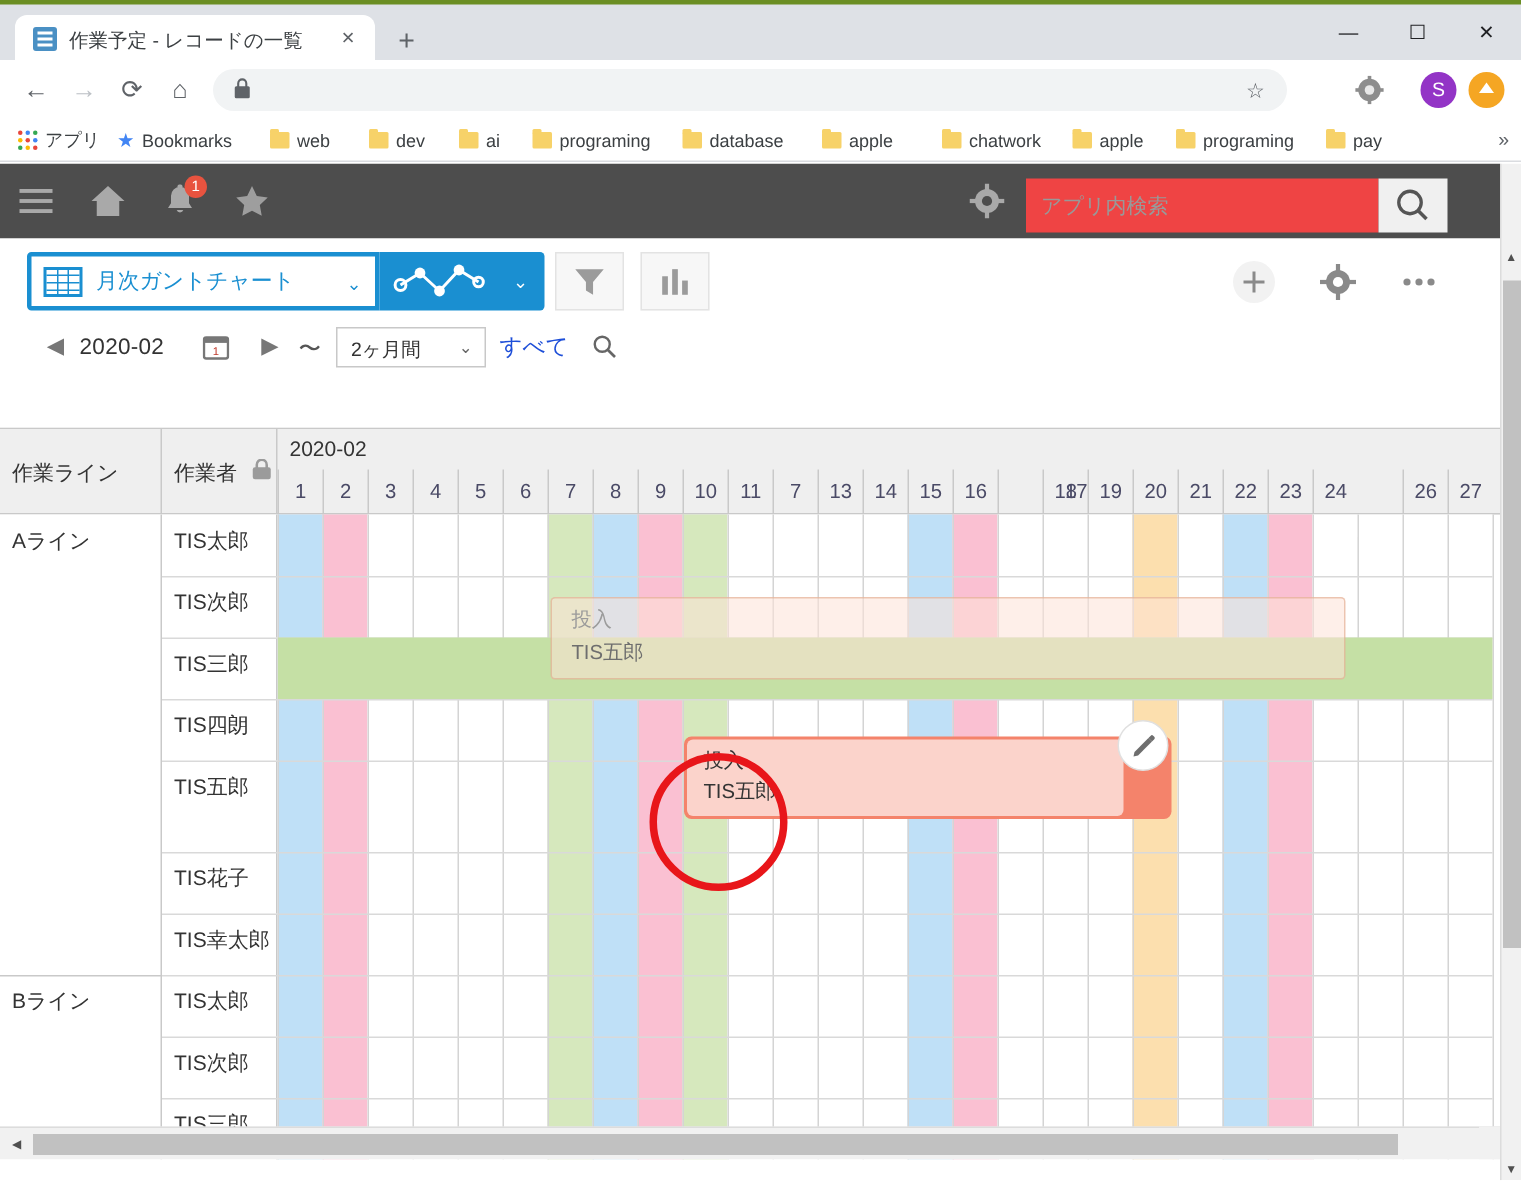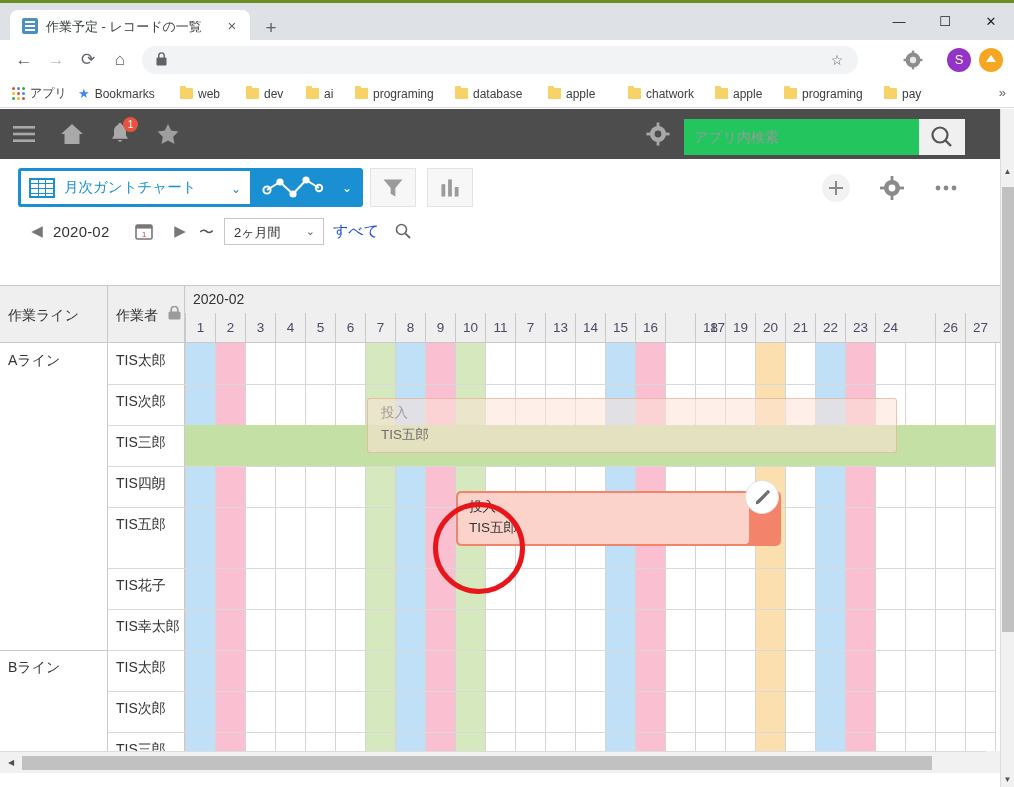--- a/index.html
+++ b/index.html
@@ -94,21 +94,21 @@
   .khead{position:absolute;left:0;top:0;width:1000px;height:50px;background:#4d4d4d;}
   .khead .hico{position:absolute;top:12px;width:26px;height:26px;cursor:pointer;}
   .kh-menu{left:11px;}
   .kh-home{left:59px;}
   .kh-bell{left:107px;}
   .kh-star{left:155px;}
   .kh-gear{left:645px;}
   .kh-help{left:647px;}
   .badge{position:absolute;left:16px;top:-4px;min-width:15px;height:15px;border-radius:8px;
          background:#e8533f;color:#fff;font-size:10px;line-height:15px;text-align:center;padding:0 3px;box-sizing:border-box;}
-  .ksearch{position:absolute;left:684px;top:10px;width:235px;height:36px;background:#22c55e;}
+  .ksearch{position:absolute;left:684px;top:10px;width:235px;height:36px;background:#ef4444;}
   .ksearch input{
     position:absolute;left:0;top:0;width:235px;height:36px;border:0;outline:0;background:transparent;
     font-size:14px;color:#333;padding:0 10px;box-sizing:border-box;font-family:inherit;
   }
   .ksearch input::placeholder{color:#999;}
   .ksearch-btn{position:absolute;left:919px;top:10px;width:46px;height:36px;background:#f0f0f0;cursor:pointer;}
 
   .vbar{position:absolute;right:0;top:0;width:14px;height:678px;background:#f1f1f1;border-left:1px solid #dcdcdc;box-sizing:border-box;}
   .vbar .thumb{position:absolute;left:1px;top:78px;width:12px;height:445px;background:#c1c1c1;border-radius:0;}
   .vbar .arrow{position:absolute;left:0;width:13px;height:14px;text-align:center;font-size:8px;line-height:14px;color:#505050;cursor:pointer;}

